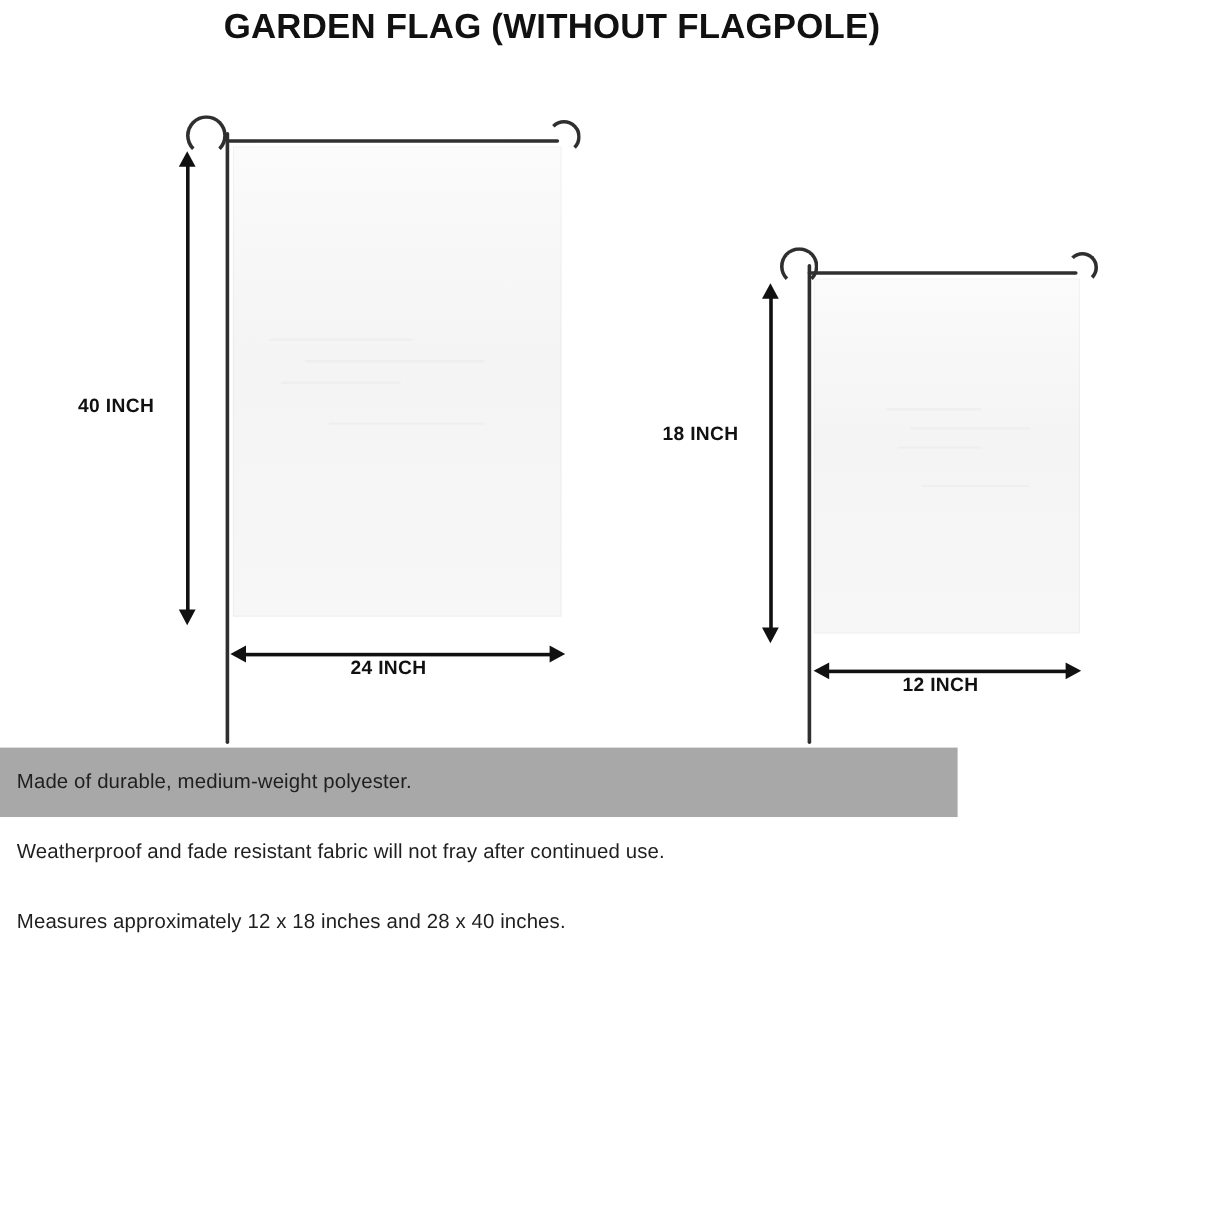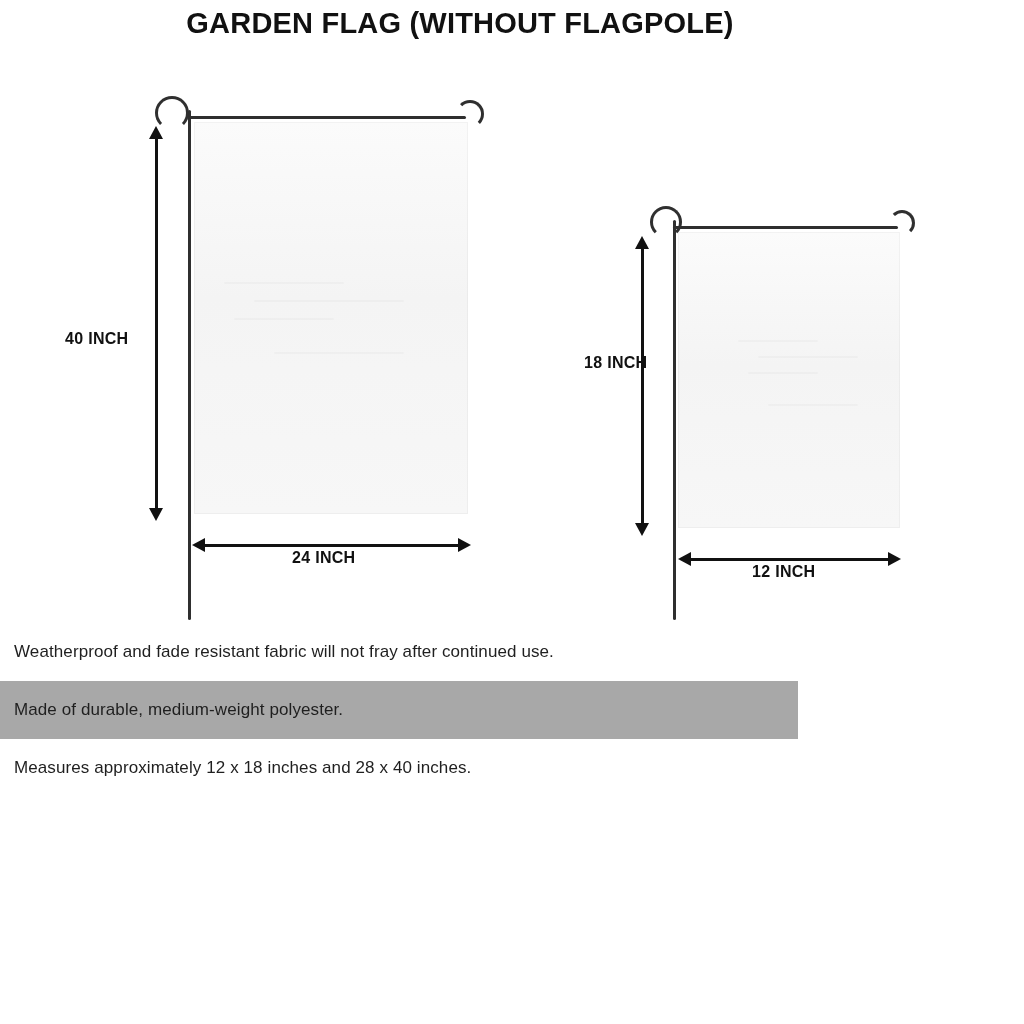--- a/index.html
+++ b/index.html
@@ -180,31 +180,31 @@
   </div>
 
   <div class="pole-vert" style="left:673px; top:220px; height:400px;"></div>
   <div class="pole-top" style="left:673px; top:226px; width:225px;"></div>
   <div class="hook-curl" style="left:650px; top:206px; width:26px; height:26px; border-bottom-color:transparent;"></div>
   <div class="hook-curl" style="left:889px; top:210px; width:20px; height:20px; border-left-color:transparent; border-bottom-color:transparent;"></div>
 
   <div class="dim-v" style="left:641px; top:242px; height:290px;"></div>
   <div class="arrow arrow-up" style="left:635px; top:236px;"></div>
   <div class="arrow arrow-down" style="left:635px; top:523px;"></div>
-  <div class="dim-label" style="left:584px; top:354px;">18 INCH</div>
+  <div class="dim-label" style="left:552px; top:354px;">18 INCH</div>
 
   <div class="dim-h" style="left:684px; top:558px; width:212px;"></div>
   <div class="arrow arrow-left" style="left:678px; top:552px;"></div>
   <div class="arrow arrow-right" style="left:888px; top:552px;"></div>
   <div class="dim-label" style="left:752px; top:563px;">12 INCH</div>
 </div>
 
 <div class="feature-table">
+  <div class="feature-row shaded">
+    <span>Made of durable, medium-weight polyester.</span>
+  </div>
   <div class="feature-row plain">
     <span>Weatherproof and fade resistant fabric will not fray after continued use.</span>
   </div>
-  <div class="feature-row shaded">
-    <span>Made of durable, medium-weight polyester.</span>
-  </div>
   <div class="feature-row plain">
     <span>Measures approximately 12 x 18 inches and 28 x 40 inches.</span>
   </div>
 </div>
 
 </body></html>

